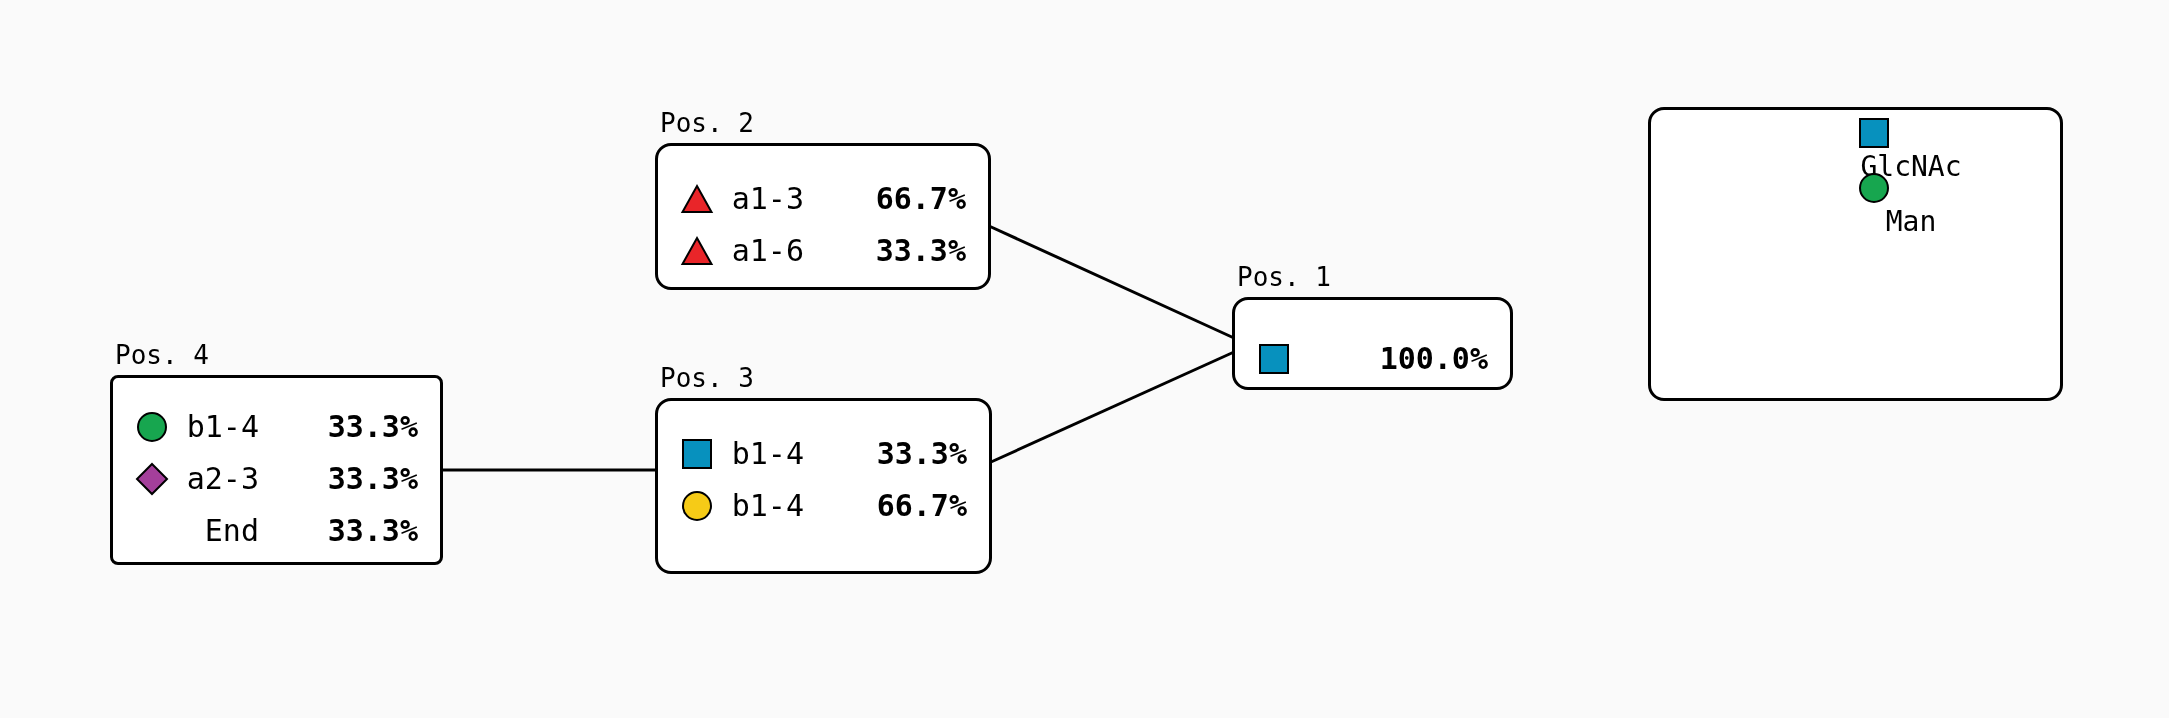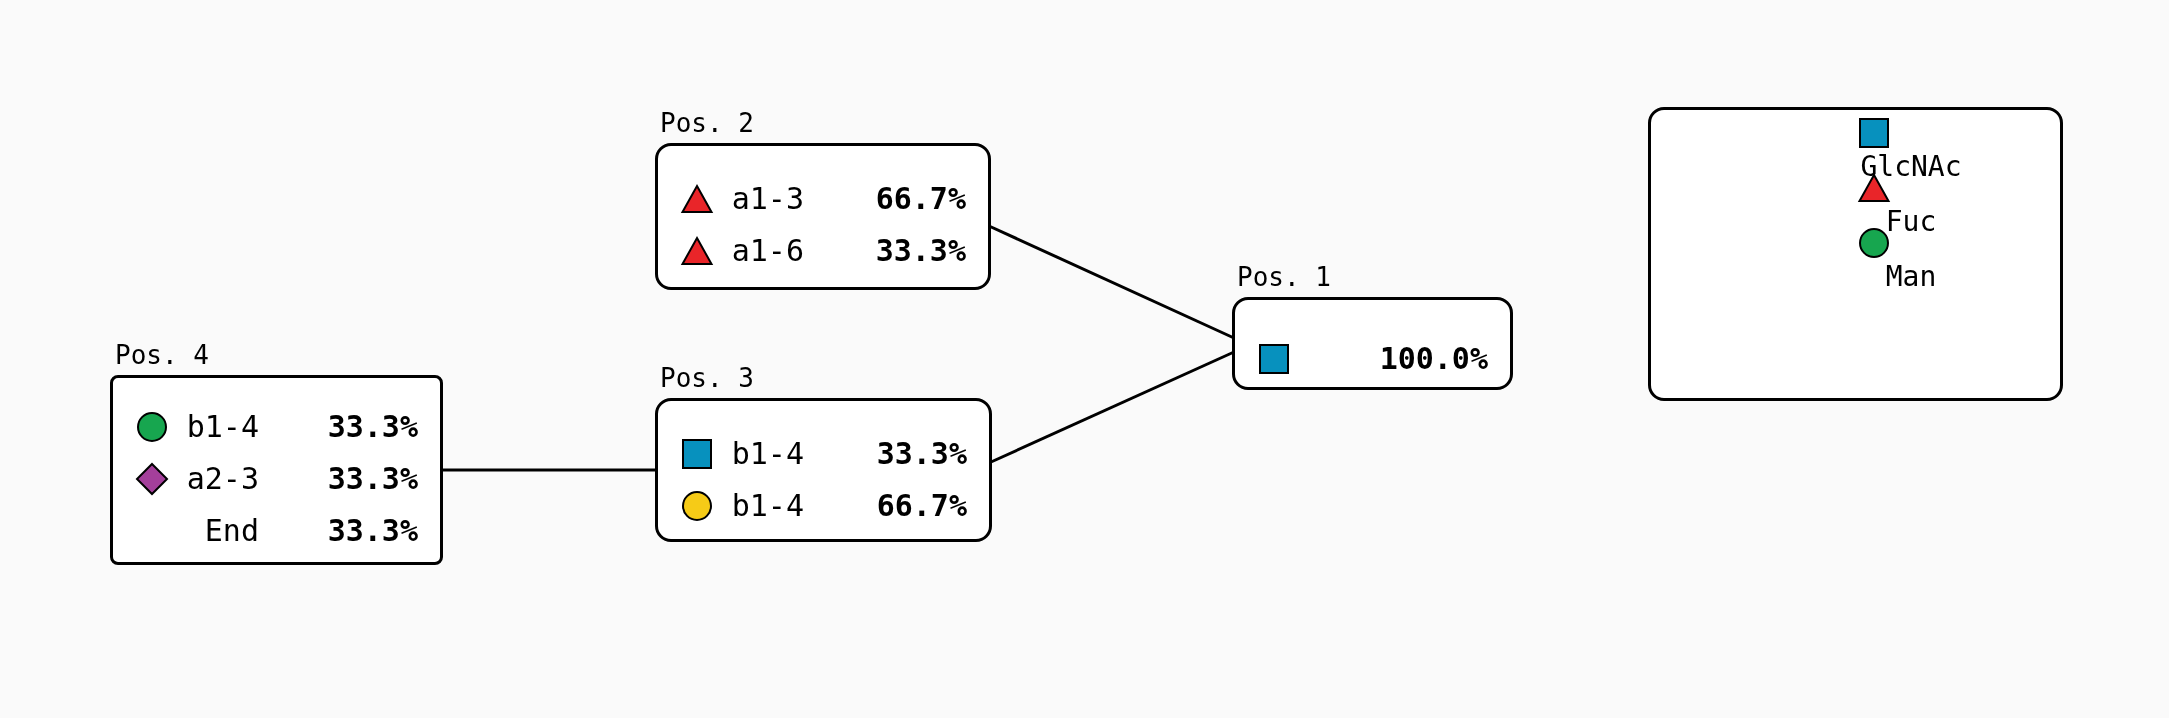--- a/index.html
+++ b/index.html
@@ -121,21 +121,21 @@
           <svg width="34" height="34" viewBox="0 0 34 34">
               <polygon class="shape" points="17,4 31.5,30 2.5,30" style="fill: rgb(233, 37, 41);"></polygon>
             </svg>
         </span>
         <span class="linkage">a1-6</span>
         <span class="pct">33.3%</span>
       </div>
     </div>
   </div>
 
-  <div class="node" style="left:655px; top:398px; width:337px; height:144px;">
+  <div class="node" style="left:655px; top:398px; width:337px; height:176px;">
     <div class="node-label">Pos. 3</div>
     <div class="node-body pad18">
       <div class="row">
         <span class="icon">
           <svg width="34" height="34" viewBox="0 0 34 34">
               <rect class="shape" x="3" y="3" width="28" height="28" style="fill: rgb(7, 145, 190);"></rect>
             </svg>
         </span>
         <span class="linkage">b1-4</span>
         <span class="pct">33.3%</span>
@@ -187,28 +187,20 @@
         <span class="icon">
           <svg width="34" height="34" viewBox="0 0 34 34">
               <rect class="shape" x="3" y="3" width="28" height="28" style="fill: rgb(7, 145, 190);"></rect>
             </svg>
         </span>
         <span class="legend-label">GlcNAc</span>
       </div>
       <div class="legend-row">
         <span class="icon">
           <svg width="34" height="34" viewBox="0 0 34 34">
-              <polygon class="shape" points="17,4 31.5,30 2.5,30" style="fill: rgb(233, 37, 41);"></polygon>
-            </svg>
-        </span>
-        <span class="legend-label">Fuc</span>
-      </div>
-      <div class="legend-row">
-        <span class="icon">
-          <svg width="34" height="34" viewBox="0 0 34 34">
               <circle class="shape" cx="17" cy="17" r="14" style="fill: rgb(23, 166, 79);"></circle>
             </svg>
         </span>
         <span class="legend-label">Man</span>
       </div>
     </div>
   </div>
 
 </div>
 

